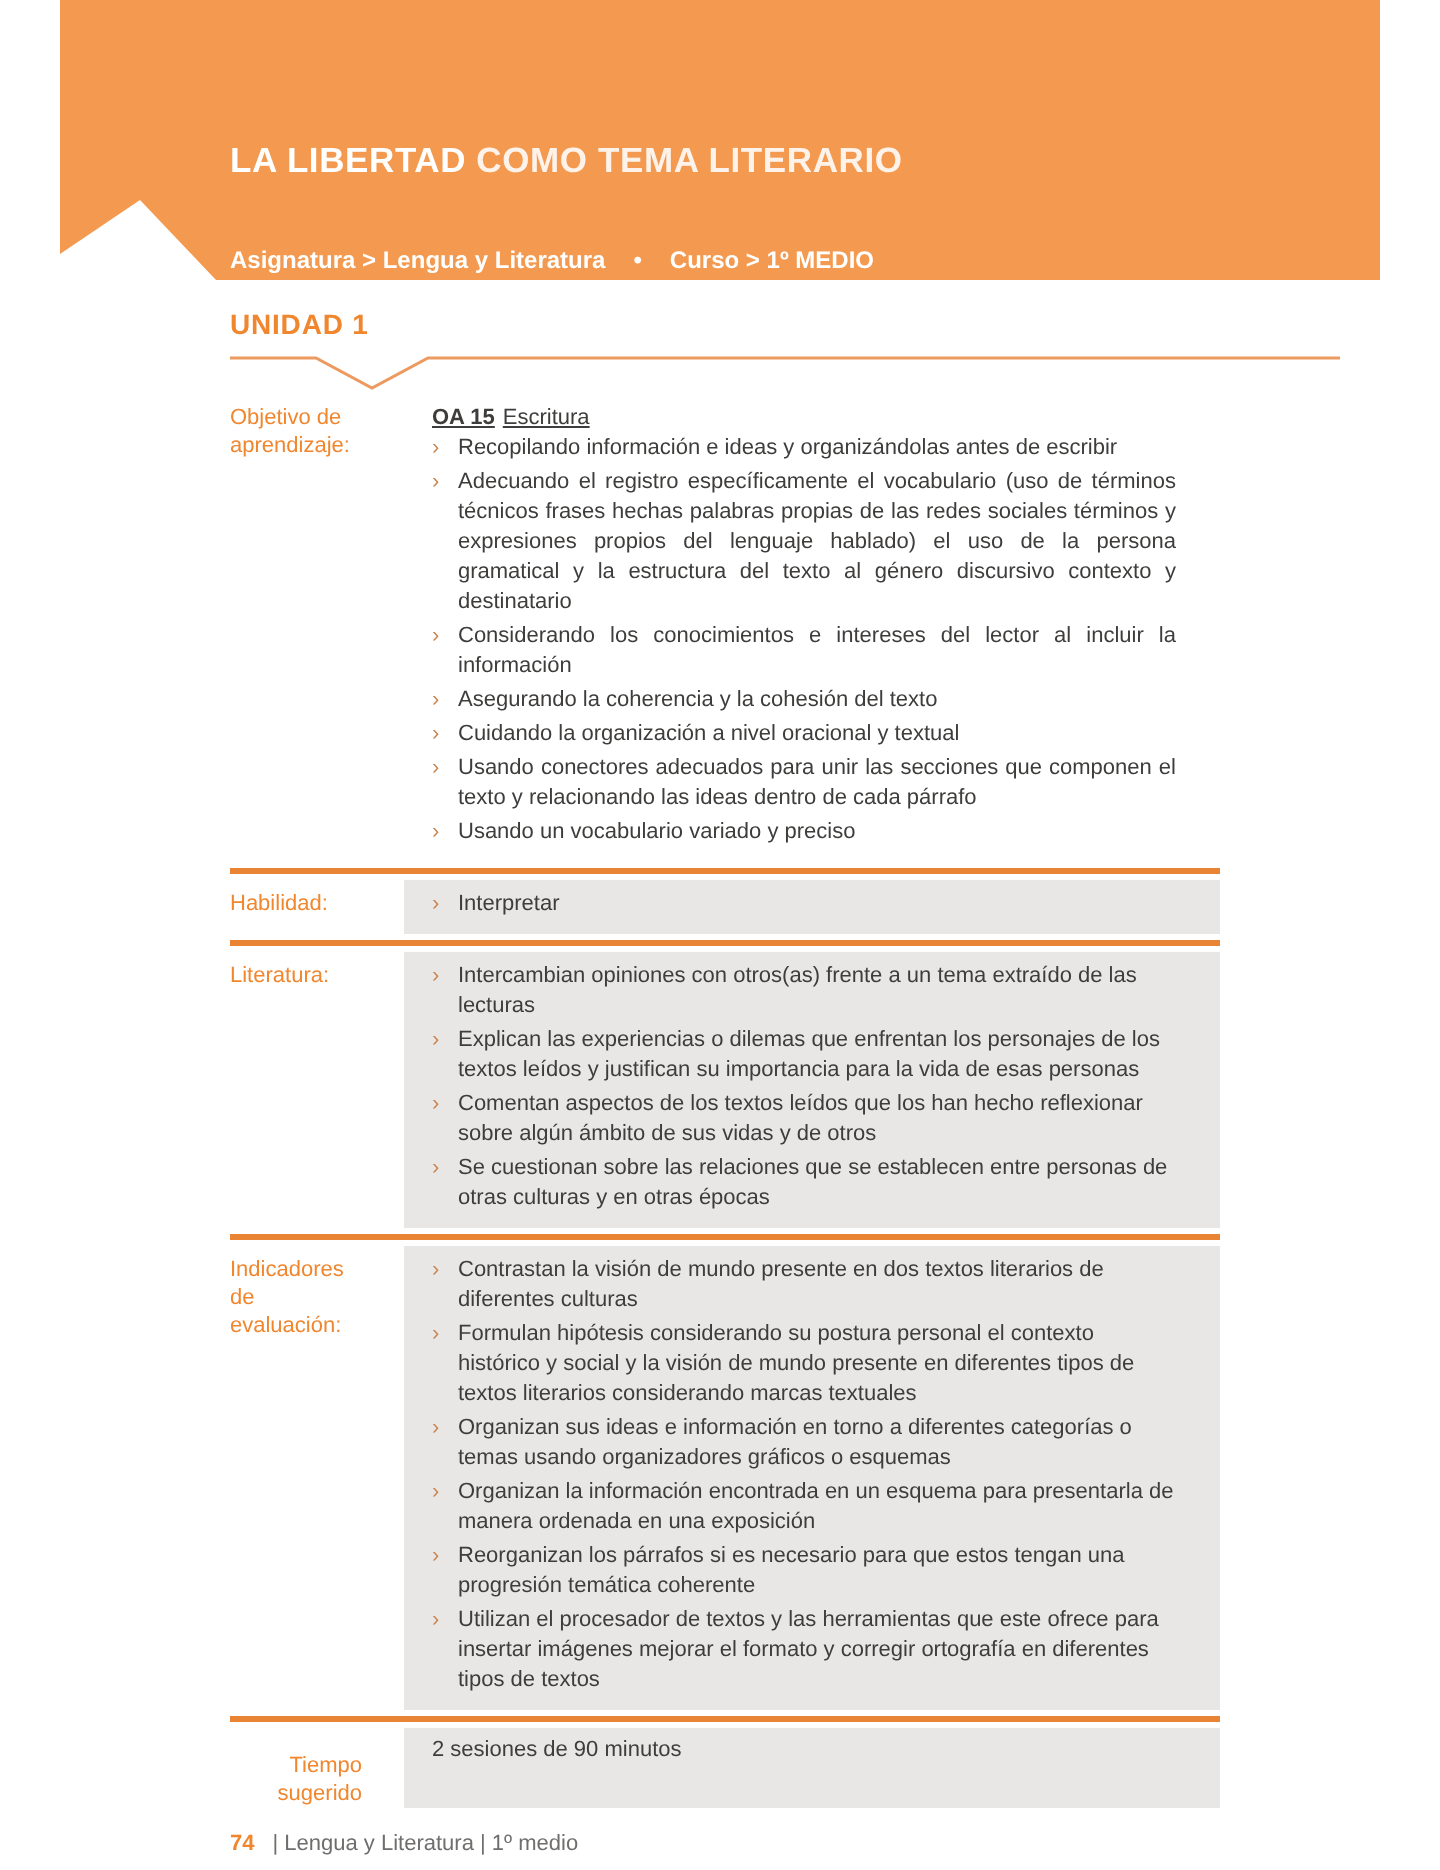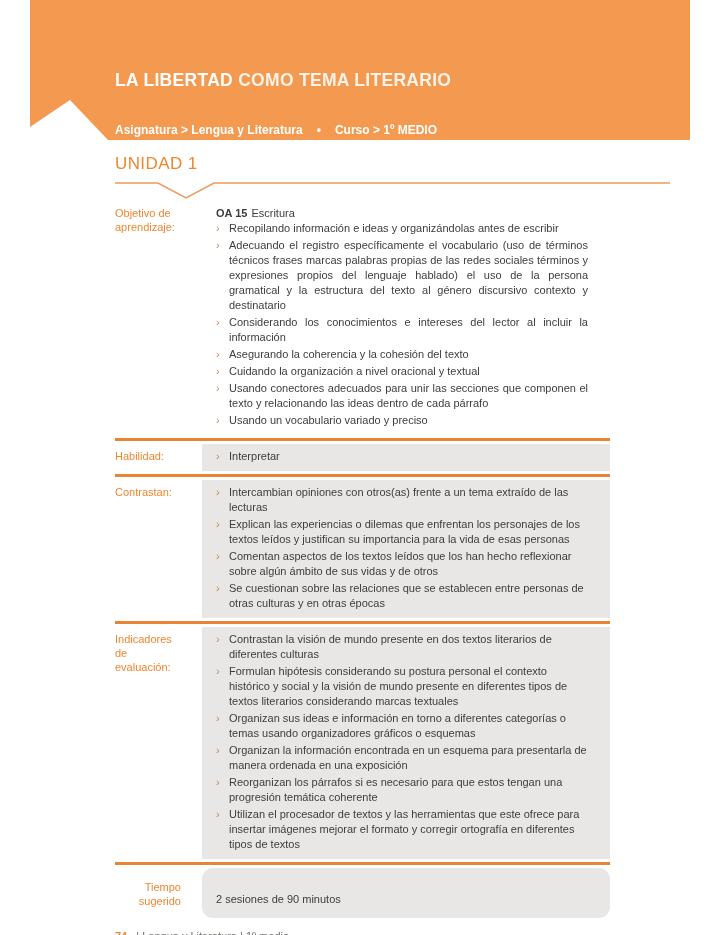--- a/index.html
+++ b/index.html
@@ -12,41 +12,41 @@
   
   .banner { position:relative; height:140px; background:#F49A50; }
   .banner-title { position:absolute; left:85px; top:70px; font-size:17.5px; font-weight:bold; letter-spacing:.3px; white-space:nowrap; }
   .banner-title .t1 { color:#ffffff; }
   .banner-title .t2 { color:rgba(255,255,255,.88); }
   .banner-sub { position:absolute; left:85px; top:123px; font-size:12px; font-weight:bold; color:#ffffff; white-space:nowrap; }
   .banner-sub .sep { display:inline-block; margin:0 14px; }
   .corner { position:absolute; left:0; bottom:0; display:block; }
   
   .unit-block { margin:14px 80px 0 85px; }
-  .unit-title { color:#F0862E; font-size:17px; font-weight:400; letter-spacing:.4px; }
+  .unit-title { color:#F0862E; font-size:14px; font-weight:700; letter-spacing:.4px; }
   .notch-line { display:block; margin-top:8px; }
   
   .table { margin:0 80px 0 85px; color:#3E3D3B; }
   .row { display:flex; align-items:stretch; }
   .row-label { flex:none; width:87px; box-sizing:border-box; padding:5px 21px 0 0;
                color:#F0862E; font-size:11px; line-height:14px; font-weight:normal; }
   .row-content { flex:1; box-sizing:border-box; padding:5px 22px 7px 14px;
                  font-size:11px; line-height:15px; }
   .row.shaded .row-content { background:#E8E7E5; }
   .rule { height:3px; background:#E98434; margin:3px 0; }
-  .oa-head { margin:0; }
+  .oa-head { margin:0;text-decoration:underline; }
   .oa-code { font-weight:bold; margin-right:4px; }
   .intro { margin:0 0 4px 0; text-align:justify; }
   ul.blist { margin:0; padding:0; list-style:none; }
   ul.blist li { display:flex; margin:0 0 2px 0; }
   ul.blist li:last-child { margin-bottom:0; }
   .blt { flex:none; width:13px; color:#C98550; font-size:11px; line-height:15px; }
   .justify .txt { text-align:justify; }
   .txt { display:block; flex:1; }
-  .tiempo .row-content { padding-top:24px; padding-bottom:11px;border-radius:11px; }
+  .tiempo .row-content { padding-top:4px; padding-bottom:11px; }
   .tiempo .row-label { padding-top:12px;text-align:right; }
   
   .footer { margin:12px 80px 0 85px; font-size:11px; color:#6F6E6C; }
   .footer .pnum { color:#F0862E; font-weight:bold; margin-right:9px; }
 </style>
 </head>
 <body>
 
 <div class="page">
 
@@ -73,21 +73,21 @@
       <div class="row-label">Objetivo de aprendizaje:</div>
       <div class="row-content">
         <p class="oa-head"><span class="oa-code">OA 15</span><span>Escritura</span></p>
         <ul class="blist justify">
           <li>
               <span class="blt">›</span>
               <span class="txt">Recopilando información e ideas y organizándolas antes de escribir</span>
             </li>
           <li>
               <span class="blt">›</span>
-              <span class="txt">Adecuando el registro específicamente el vocabulario (uso de términos técnicos frases marcas palabras propias de las redes sociales términos y expresiones propios del lenguaje hablado) el uso de la persona gramatical y la estructura del texto al género discursivo contexto y destinatario</span>
+              <span class="txt">Adecuando el registro específicamente el vocabulario (uso de términos técnicos frases hechas palabras propias de las redes sociales términos y expresiones propios del lenguaje hablado) el uso de la persona gramatical y la estructura del texto al género discursivo contexto y destinatario</span>
             </li>
           <li>
               <span class="blt">›</span>
               <span class="txt">Considerando los conocimientos e intereses del lector al incluir la información</span>
             </li>
           <li>
               <span class="blt">›</span>
               <span class="txt">Asegurando la coherencia y la cohesión del texto</span>
             </li>
           <li>
@@ -116,21 +116,21 @@
               <span class="blt">›</span>
               <span class="txt">Interpretar</span>
             </li>
         </ul>
       </div>
     </section>
 
     <div class="rule"></div>
 
     <section class="row shaded">
-      <div class="row-label">Contrastan:</div>
+      <div class="row-label">Literatura:</div>
       <div class="row-content">
         <ul class="blist">
           <li>
               <span class="blt">›</span>
               <span class="txt">Intercambian opiniones con otros(as) frente a un tema extraído de las lecturas</span>
             </li>
           <li>
               <span class="blt">›</span>
               <span class="txt">Explican las experiencias o dilemas que enfrentan los personajes de los textos  leídos y justifican su importancia para la vida de esas personas</span>
             </li>

